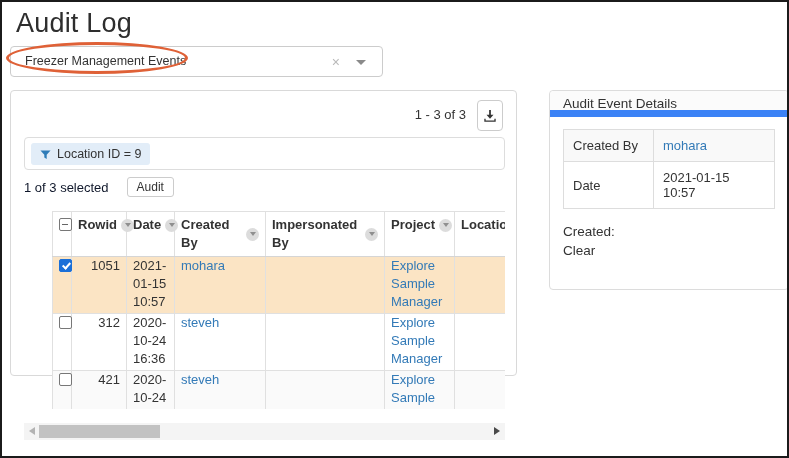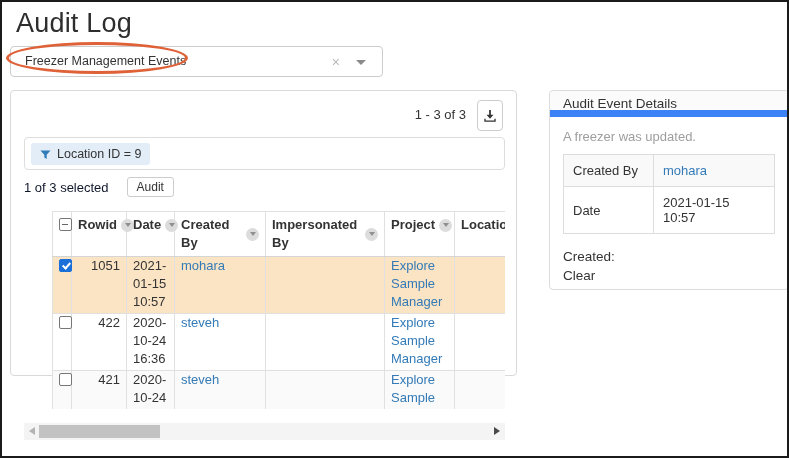--- a/index.html
+++ b/index.html
@@ -172,21 +172,21 @@
           <td><span class="cb cb-checked"></span></td>
           <td class="c-rowid">1051</td>
           <td>2021-01-15 10:57</td>
           <td><a class="lnk">mohara</a></td>
           <td></td>
           <td><a class="lnk">Explore Sample Manager</a></td>
           <td></td>
         </tr>
         <tr>
           <td><span class="cb cb-empty"></span></td>
-          <td class="c-rowid">422</td>
+          <td class="c-rowid">312</td>
           <td>2020-10-24 16:36</td>
           <td><a class="lnk">steveh</a></td>
           <td></td>
           <td><a class="lnk">Explore Sample Manager</a></td>
           <td></td>
         </tr>
         <tr class="row-stripe">
           <td><span class="cb cb-empty"></span></td>
           <td class="c-rowid">421</td>
           <td>2020-10-24 16:34</td>
@@ -203,21 +203,20 @@
       <span class="hs-left"></span>
       <span class="hs-thumb"></span>
       <span class="hs-right"></span>
     </div>
 
   </div>
 
   <div class="details-panel">
     <div class="dp-head">Audit Event Details</div>
     <div class="dp-body">
-      <div class="dp-desc">A freezer was updated.</div>
       <table class="dp-table">
         <tbody>
             <tr class="dp-r1">
           <td class="dp-label">Created By</td>
           <td><a class="lnk">mohara</a></td>
         </tr>
         <tr>
           <td class="dp-label">Date</td>
           <td>2021-01-15 10:57</td>
         </tr>

